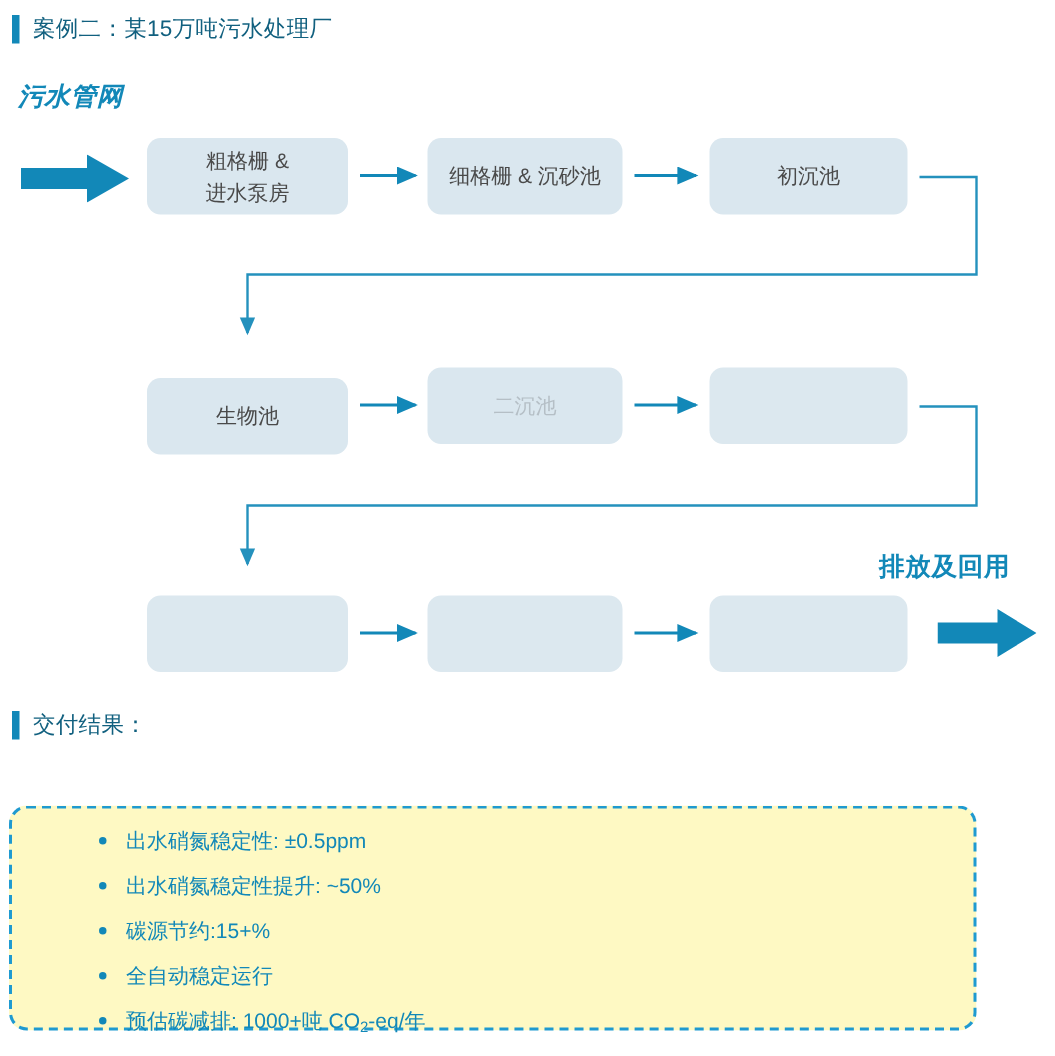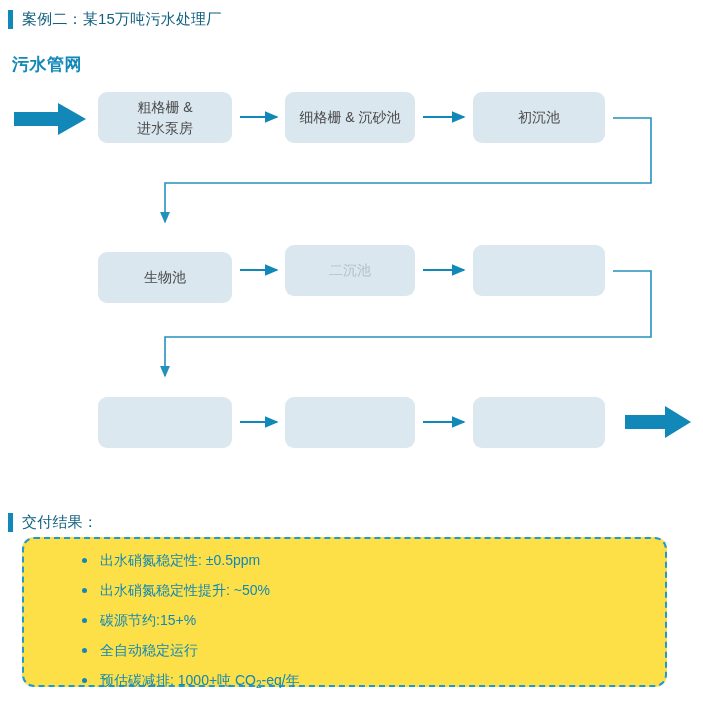--- a/index.html
+++ b/index.html
@@ -36,20 +36,21 @@
     white-space: nowrap;
   }
 
   .sub-heading {
     position: absolute;
     font-size: 17px;
     font-weight: bold;
     color: #1288b8;
     white-space: nowrap;
     letter-spacing: 0.5px;
+    font-style: italic;
   }
 
   
   .flow {
     position: absolute;
     left: 0;
     top: 0;
     width: 703px;
     height: 470px;
   }
@@ -93,26 +94,26 @@
     font-size: 17px;
     font-weight: bold;
     color: #1288b8;
     white-space: nowrap;
     letter-spacing: 0.5px;
   }
 
   
   .deliver-panel {
     position: absolute;
-    left: 22px;
+    left: 6px;
     top: 537px;
     width: 645px;
     height: 150px;
     box-sizing: border-box;
-    background: #fde047;
+    background: #fef9c3;
     border: 2px dashed #1f9ad0;
     border-radius: 12px;
   }
   .deliver-list {
     margin: 0;
     padding: 14px 0 0 58px;
     list-style: none;
   }
   .deliver-list li {
     position: relative;
@@ -186,26 +187,27 @@
   <div class="node" style="left:473px; top:92px; width:132px; height:51px;">初沉池</div>
 
   <div class="node" style="left:98px; top:252px; width:134px; height:51px;">生物池</div>
   <div class="node dim" style="left:285px; top:245px; width:130px; height:51px;text-align:center;">二沉池</div>
   <div class="node empty" style="left:473px; top:245px; width:132px; height:51px;"></div>
 
   <div class="node empty" style="left:98px; top:397px; width:134px; height:51px;"></div>
   <div class="node empty" style="left:285px; top:397px; width:130px; height:51px;"></div>
   <div class="node empty" style="left:473px; top:397px; width:132px; height:51px;"></div>
 
+  <div class="outlet-label" style="left:586px; top:366px;">排放及回用</div>
   <svg class="big-arrow" style="left:625px; top:406px;" width="66" height="32" viewBox="0 0 66 32">
     <path d="M0,9 L40,9 L40,0 L66,16 L40,32 L40,23 L0,23 Z" fill="#1288b8"></path>
   </svg>
 </div>
 
-<div class="accent-heading" style="left:8px; top:513px;text-align:right;">
+<div class="accent-heading" style="left:8px; top:474px;text-align:right;">
   <div class="accent-bar"></div>
   <div class="accent-text">交付结果：</div>
 </div>
 
 <div class="deliver-panel">
   <ul class="deliver-list">
     <li>
       <span>出水硝氮稳定性: ±0.5ppm</span>
     </li>
     <li>

